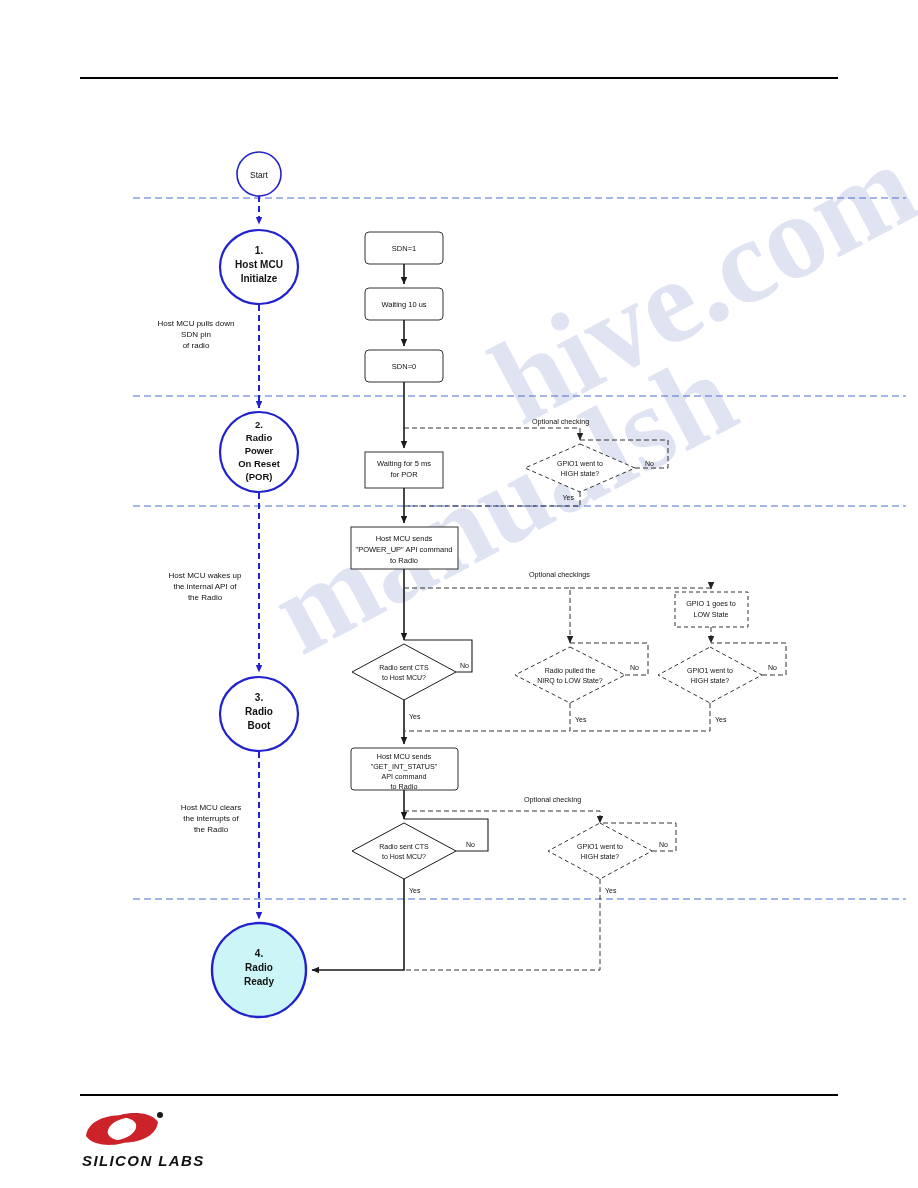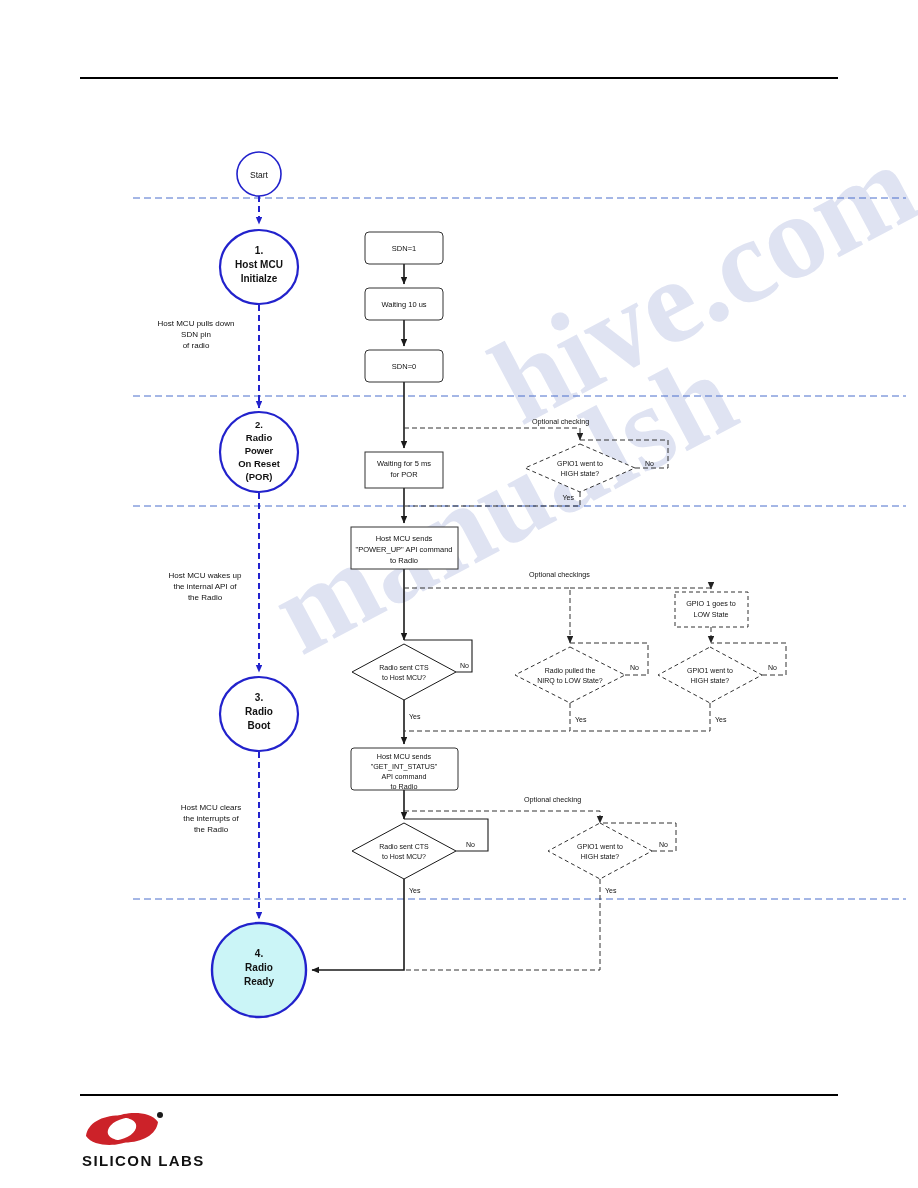--- a/index.html
+++ b/index.html
@@ -35,20 +35,21 @@
     position: absolute;
     left: 0;
     top: 0;
   }
   #logo-wrap {
     position: absolute;
     left: 80px;
     top: 1108px;
     width: 130px;
     height: 72px;
+    font-style: italic;
   }
   .wm {
     position: absolute;
     pointer-events: none;
     color: #dfe3f2;
     font-family: "Liberation Serif", serif;
     font-weight: bold;
     white-space: nowrap;
     user-select: none;
   }

